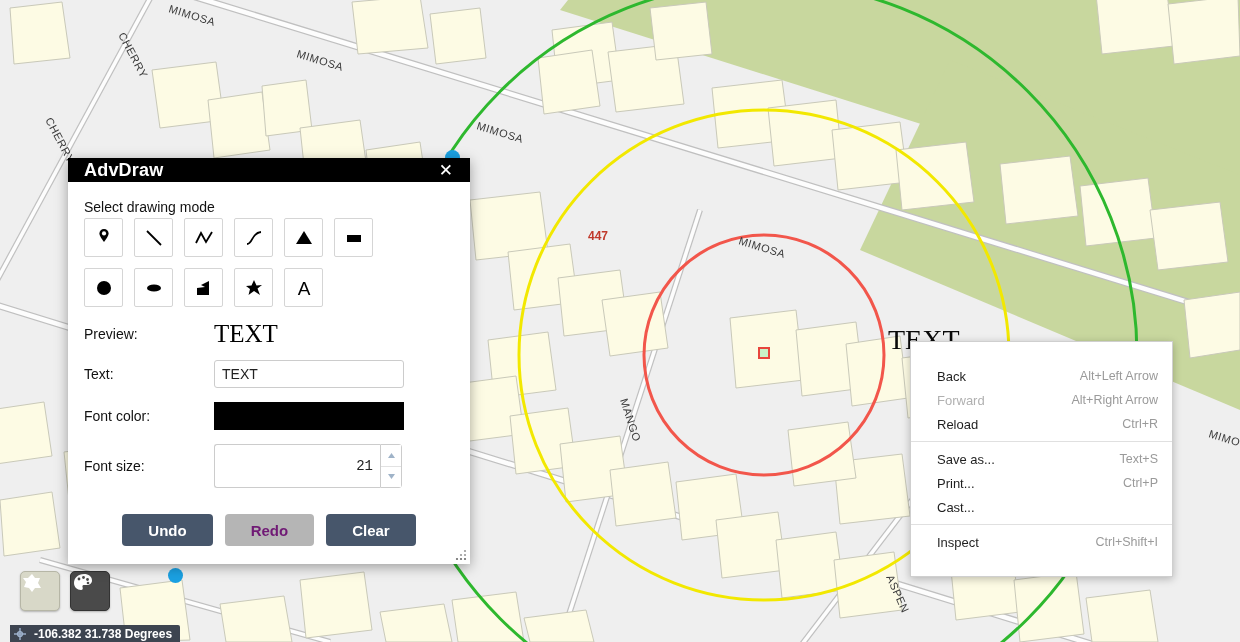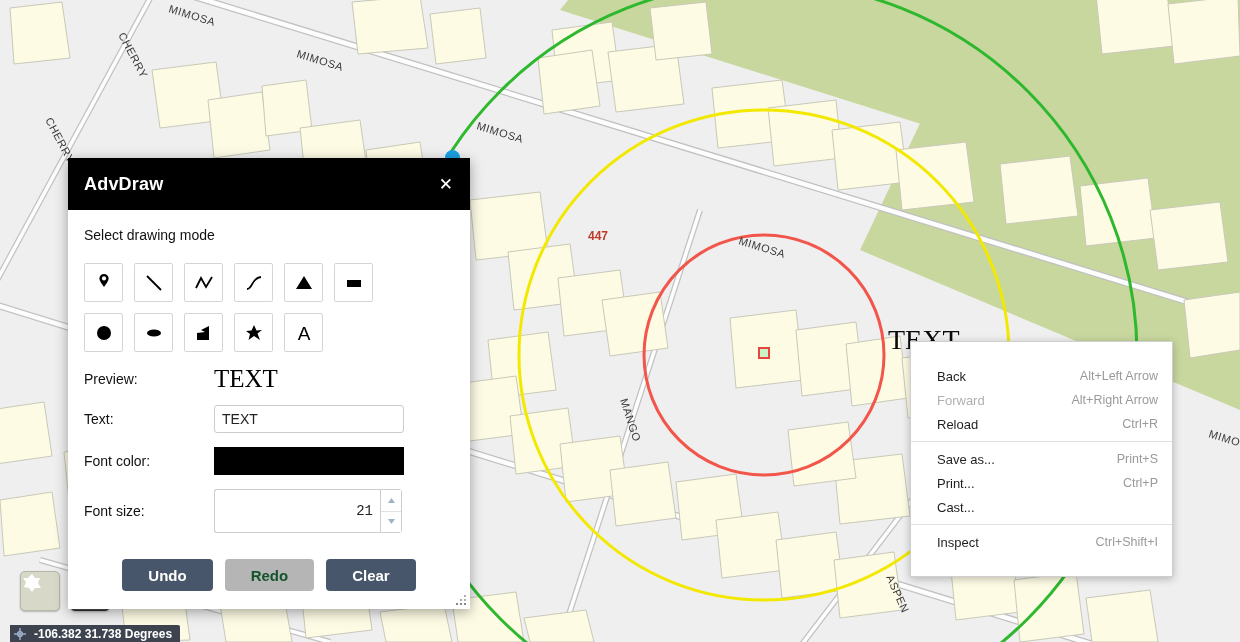--- a/index.html
+++ b/index.html
@@ -89,21 +89,21 @@
   
   #advdraw {
     position: absolute;
     left: 68px; top: 158px;
     width: 402px;
     background: #ffffff;
     box-shadow: 0 3px 12px rgba(0,0,0,0.35);
     box-sizing: border-box;
   }
   #advdraw-titlebar {
-    height: 52px;
+    height: 24px;
     background: #000000;
     color: #ffffff;
     display: flex; align-items: center; justify-content: space-between;
     padding: 0 14px 0 16px;
     cursor: move;
     box-sizing: border-box;
   }
   #advdraw-title {
     font-size: 18px;
     font-weight: bold;
@@ -114,21 +114,21 @@
     line-height: 1;
     cursor: pointer;
     font-family: "DejaVu Sans", sans-serif;
     padding: 2px 3px;
   }
   #advdraw-body { padding: 14px 16px 12px 16px; }
 
   .section-label {
     font-size: 14px;
     color: #111;
-    margin: 3px 0 20px 0;
+    margin: 3px 0 3px 0;
   }
 
   .tool-row { display: flex; gap: 11px; margin-bottom: 11px; }
   .tool-btn {
     width: 39px; height: 39px;
     border: 1px solid #d5d5d5;
     background: #ffffff;
     box-sizing: border-box;
     display: flex; align-items: center; justify-content: center;
     cursor: pointer;
@@ -216,21 +216,21 @@
     border: none;
     border-radius: 4px;
     font-family: "Liberation Sans", sans-serif;
     font-size: 15px;
     font-weight: bold;
     color: #ffffff;
     cursor: pointer;
     padding: 0 26px;
   }
   .dlg-btn.primary { background: #47566b; }
-  .dlg-btn.disabled { background: #b5b5b5; color: #14532d; cursor: default; }
+  .dlg-btn.disabled { background: #b5b5b5; color: #701a75; cursor: default; }
 
   #advdraw-resize {
     position: absolute;
     right: 2px; bottom: 2px;
     width: 14px; height: 14px;
     cursor: nwse-resize;
   }
 
   
   #ctxmenu {
@@ -537,21 +537,21 @@
         <span>Forward</span>
         <span class="ctx-accel">Alt+Right Arrow</span>
       </div>
       <div class="ctx-item">
         <span>Reload</span>
         <span class="ctx-accel">Ctrl+R</span>
       </div>
       <div class="ctx-sep"></div>
       <div class="ctx-item">
         <span>Save as...</span>
-        <span class="ctx-accel">Print+S</span>
+        <span class="ctx-accel">Text+S</span>
       </div>
       <div class="ctx-item">
         <span>Print...</span>
         <span class="ctx-accel">Ctrl+P</span>
       </div>
       <div class="ctx-item">
         <span>Cast...</span>
         <span class="ctx-accel"></span>
       </div>
       <div class="ctx-sep"></div>

